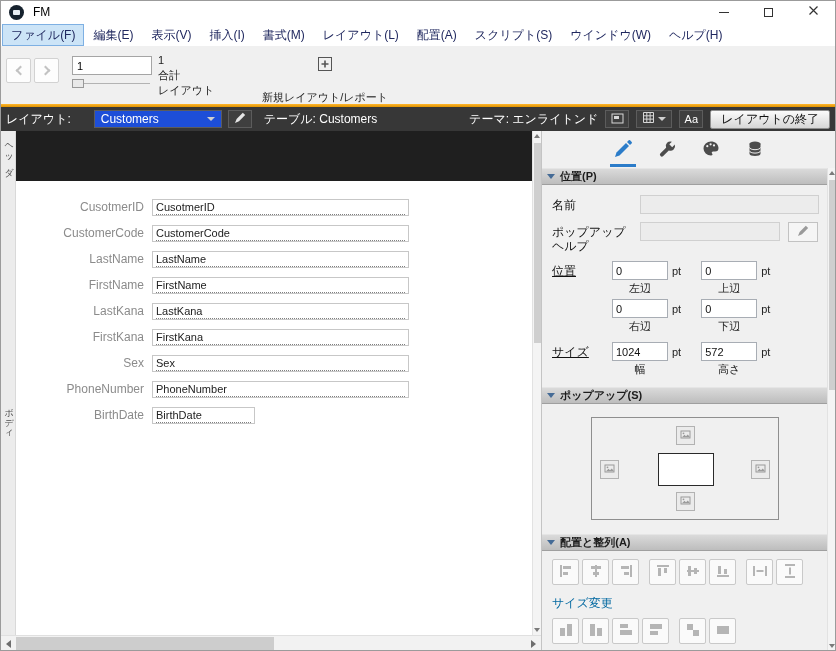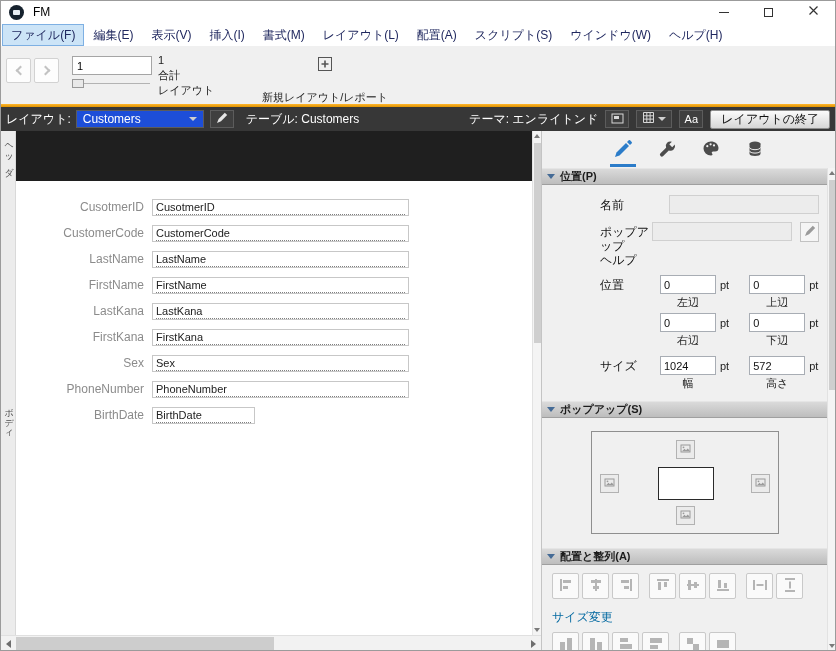--- a/index.html
+++ b/index.html
@@ -37,21 +37,21 @@
   .layout-num { width:80px; height:19px; border:1px solid #a5a5a5; background:#fff; font-size:11px; padding:0 4px; font-family:inherit; }
   .layout-slider { margin-top:4px; width:78px; height:9px; position:relative; }
   .slider-track { position:absolute; left:0; right:0; top:4px; height:1px; background:#b3b3b3; }
   .slider-thumb { position:absolute; left:0; top:0; width:12px; height:9px; background:#e9e9e9; border:1px solid #999; }
   .totals { position:absolute; left:158px; top:7px; font-size:11px; line-height:15px; color:#222; }
   .new-layout-btn { position:absolute; left:252px; top:9px; width:146px; height:48px; display:flex; flex-direction:column; align-items:center; justify-content:space-between; font-size:11px; color:#222; cursor:default;gap:15px; }
   .amber { position:absolute; top:104px; left:0; right:0; height:3px; background:linear-gradient(#ffb62e,#df9300); }
 
   
   .layoutbar { position:absolute; top:107px; left:0; right:0; height:24px; background:#373737; display:flex; align-items:center; padding:0 6px; color:#fff; font-size:12px; }
-  .lb-label { margin-right:5px; }
+  .lb-label { margin-right:23px; }
   .lb-dropdown { width:128px; height:18px; background:#1d4ed8; border:1px solid #5c5c5c; display:flex; align-items:center; padding:0 6px; color:#fff; }
   .dd-arrow { width:0; height:0; border-left:4px solid transparent; border-right:4px solid transparent; border-top:4px solid #cfcfcf; margin-left:auto; }
   .lb-iconbtn { width:24px; height:18px; background:#3f3f3f; border:1px solid #5c5c5c; margin-left:6px; display:flex; align-items:center; justify-content:center; color:#fff; font-size:11px; }
   .lb-table { margin-left:12px; }
   .lb-right { margin-left:auto; display:flex; align-items:center; gap:7px; }
   .lb-dropbtn { width:36px; height:18px; background:#3f3f3f; border:1px solid #5c5c5c; display:flex; align-items:center; justify-content:center; gap:3px; }
   .lb-dropbtn .dd-arrow { margin-left:0; }
   .lb-exit { height:19px; padding:0 10px; background:linear-gradient(#fbfbfb,#d6d6d6); color:#111; border:1px solid #8d8d8d; border-radius:2px; display:flex; align-items:center; font-size:12px; }
 
   
@@ -84,24 +84,24 @@
   .hs-thumb { position:absolute; left:0; top:1px; height:13px; width:258px; background:#cdcdcd; }
 
   
   .inspector { position:absolute; left:541px; top:0; width:295px; height:520px; background:#f0f0f0; border-left:1px solid #c4c4c4; overflow:hidden; }
   .insp-tabs { height:37px; display:flex; align-items:center; justify-content:center; gap:18px; padding-top:4px; }
   .insp-tab { height:31px; display:flex; align-items:center; padding:0 3px; border-bottom:3px solid transparent; }
   .insp-tab.selected { border-bottom-color:#2b7cc9; }
   .insp-body { position:absolute; left:0; top:37px; right:9px; bottom:0; }
   .sec-hdr { height:17px; background:linear-gradient(#dadada,#bdbdbd); border-top:1px solid #e5e5e5; border-bottom:1px solid #9f9f9f; display:flex; align-items:center; gap:5px; padding:0 5px; font-size:11px; font-weight:bold; color:#1c1c1c; }
   .sec-tri { width:0; height:0; border-left:4px solid transparent; border-right:4px solid transparent; border-top:5px solid #456b96; }
-  .pos-content { padding:10px 8px 8px 10px;margin-left:48px; }
+  .pos-content { padding:10px 8px 8px 10px; }
   .irow { display:flex; align-items:flex-start; margin-bottom:8px; }
   .ilabel { width:88px; font-size:12px; color:#111; padding-top:3px; line-height:14px; }
-  .ilabel.small { width:60px; }
+  .ilabel.small { width:60px;text-decoration:underline; }
   input.itext { height:19px; border:1px solid #a8adb4; background:#fff; font-size:11px; padding:0 3px; font-family:inherit; color:#111; }
   input.dim { background:#ececec; border-color:#d0d0d0; }
   .name-input { flex:1; }
   .popup-input { width:140px; }
   .pencil-btn { margin-left:8px; width:30px; height:20px; border:1px solid #c2c2c2; background:#f5f5f5; display:flex; align-items:center; justify-content:center; }
   .pg { display:grid; grid-template-columns:auto auto; column-gap:20px; row-gap:3px; }
   .pg-top { display:flex; align-items:center; }
   .pg-top input { width:56px; }
   .unit { font-size:11px; margin-left:4px; color:#222; }
   .pg-cap { font-size:11px; color:#222; text-align:center; width:56px; margin-top:1px; }

